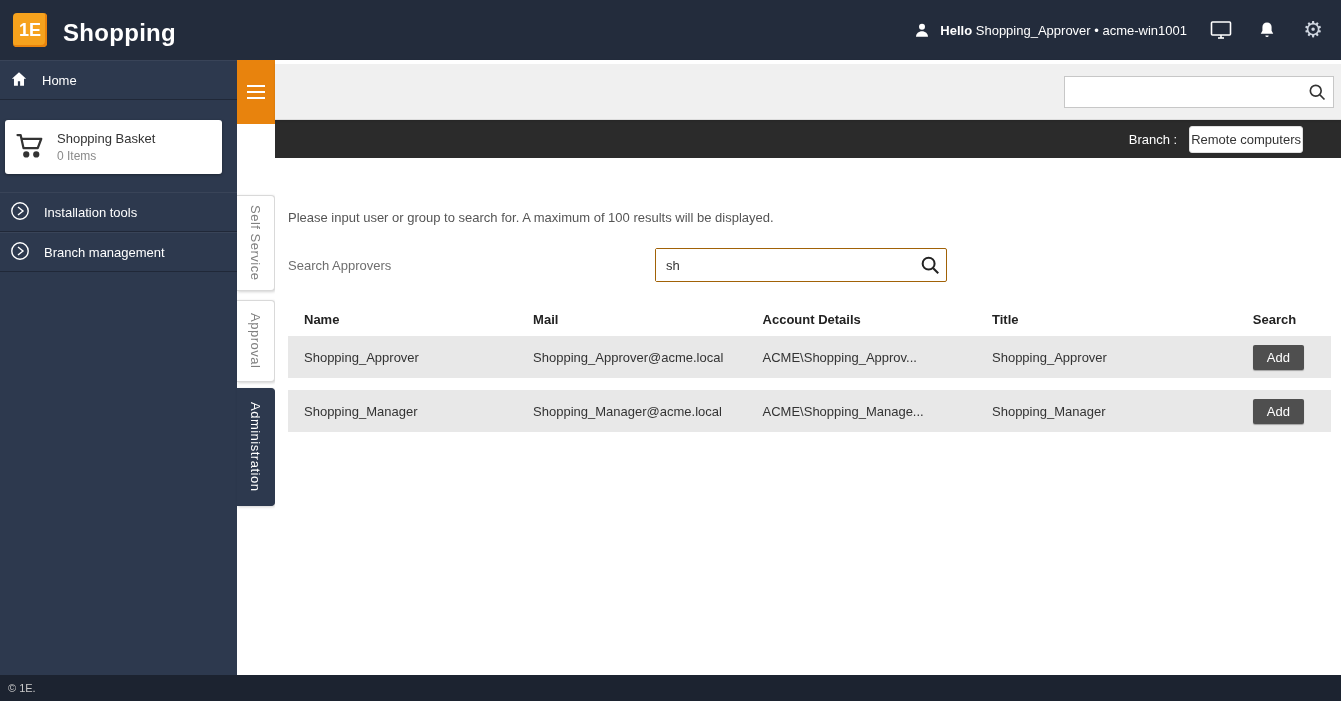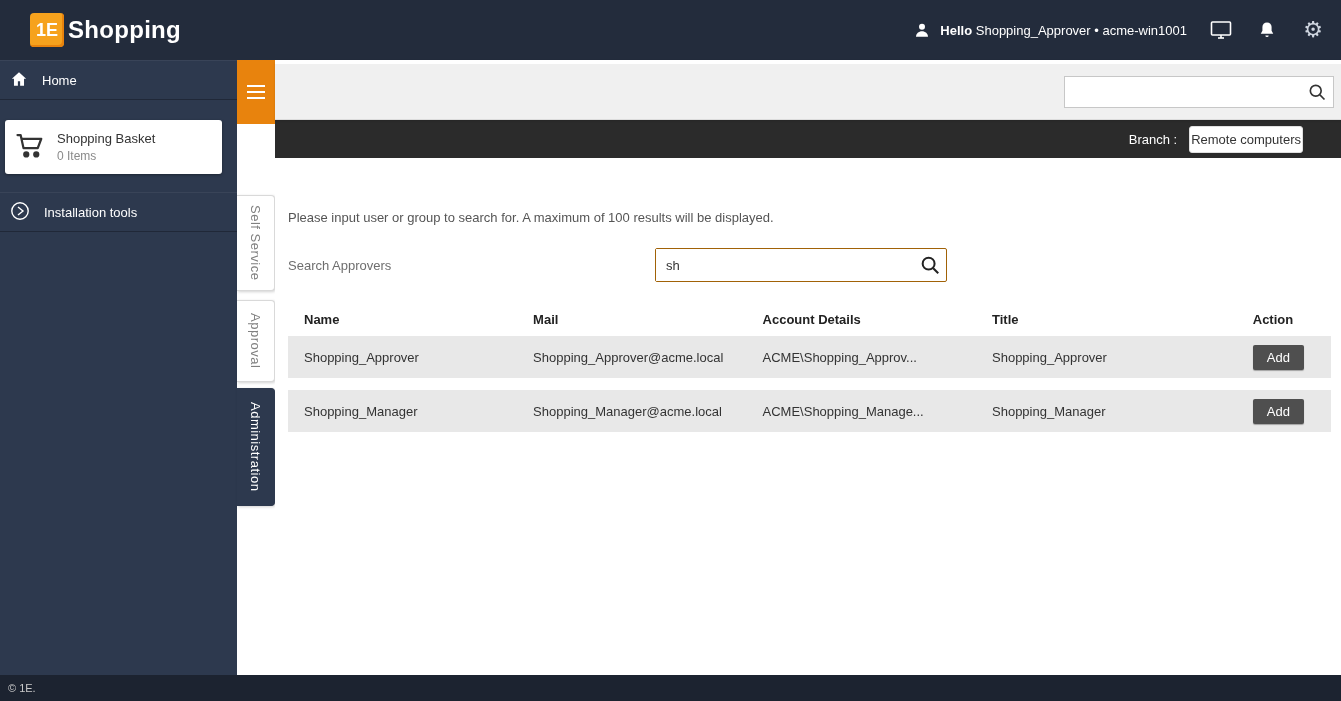--- a/index.html
+++ b/index.html
@@ -1,21 +1,21 @@
 <!DOCTYPE html>
 <html><head>
 <meta charset="utf-8">
 <style>
   * { margin:0; padding:0; box-sizing:border-box; }
   html,body { width:1341px; height:701px; overflow:hidden; font-family:"Liberation Sans", sans-serif; background:#fff; }
   .stage { position:relative; width:1341px; height:701px; }
 
   
   .topbar { position:absolute; top:0; left:0; right:0; height:60px; background:#232c3c; display:flex; align-items:center; }
-  .logo-wrap { display:flex; align-items:center; gap:4px; padding-left:30px; }
+  .logo-wrap { display:flex; align-items:flex-end; gap:16px; padding-left:13px; }
   .logo-mark { width:34px; height:34px; background:#f6a21d; border-radius:4px; display:flex; align-items:center; justify-content:center;
                color:#fff; font-weight:bold; font-size:18px; box-shadow:inset -2px -2px 0 #e8830d; }
   .brand { color:#fff; font-size:24px; font-weight:bold; letter-spacing:0.3px; }
   .topbar-right { margin-left:auto; display:flex; align-items:center; gap:22px; padding-right:16px; }
   .greeting { color:#fff; font-size:13px; display:flex; align-items:center; gap:6px; }
   .greeting b { font-weight:bold; }
   .top-icon { width:24px; height:24px; display:flex; align-items:center; justify-content:center; cursor:pointer; }
   .gear-glyph { color:#cfd6e0; font-size:22px; line-height:1; }
 
   
@@ -139,20 +139,29 @@
 
     <div class="side-row">
       <span>
         <svg width="20" height="20" viewBox="0 0 20 20" fill="none" stroke="#fff" stroke-width="1.4">
             <circle cx="10" cy="10" r="8.2"></circle>
             <polyline points="8,6 13,10 8,14"></polyline>
           </svg>
       </span>
       <span>Installation tools</span>
     </div>
+    <div class="side-row">
+      <span>
+        <svg width="20" height="20" viewBox="0 0 20 20" fill="none" stroke="#fff" stroke-width="1.4">
+            <circle cx="10" cy="10" r="8.2"></circle>
+            <polyline points="8,6 13,10 8,14"></polyline>
+          </svg>
+      </span>
+      <span>Branch management</span>
+    </div>
   </div>
 
   <div class="tabstrip">
     <div class="burger-block">
       <span class="burger">
           <span></span>
           <span></span>
           <span></span>
         </span>
     </div>
@@ -194,21 +203,21 @@
           </button>
         </div>
       </div>
 
       <div class="tbl">
         <div class="tbl-head">
           <span class="c1">Name</span>
           <span class="c2">Mail</span>
           <span class="c3">Account Details</span>
           <span class="c4">Title</span>
-          <span class="c5">Action</span>
+          <span class="c5">Search</span>
         </div>
 
         <div class="tbl-row">
           <span class="c1">Shopping_Approver</span>
           <span class="c2">Shopping_Approver@acme.local</span>
           <span class="c3">ACME\Shopping_Approv...</span>
           <span class="c4">Shopping_Approver</span>
           <span class="c5"><button class="add-btn">Add</button></span>
         </div>
 

